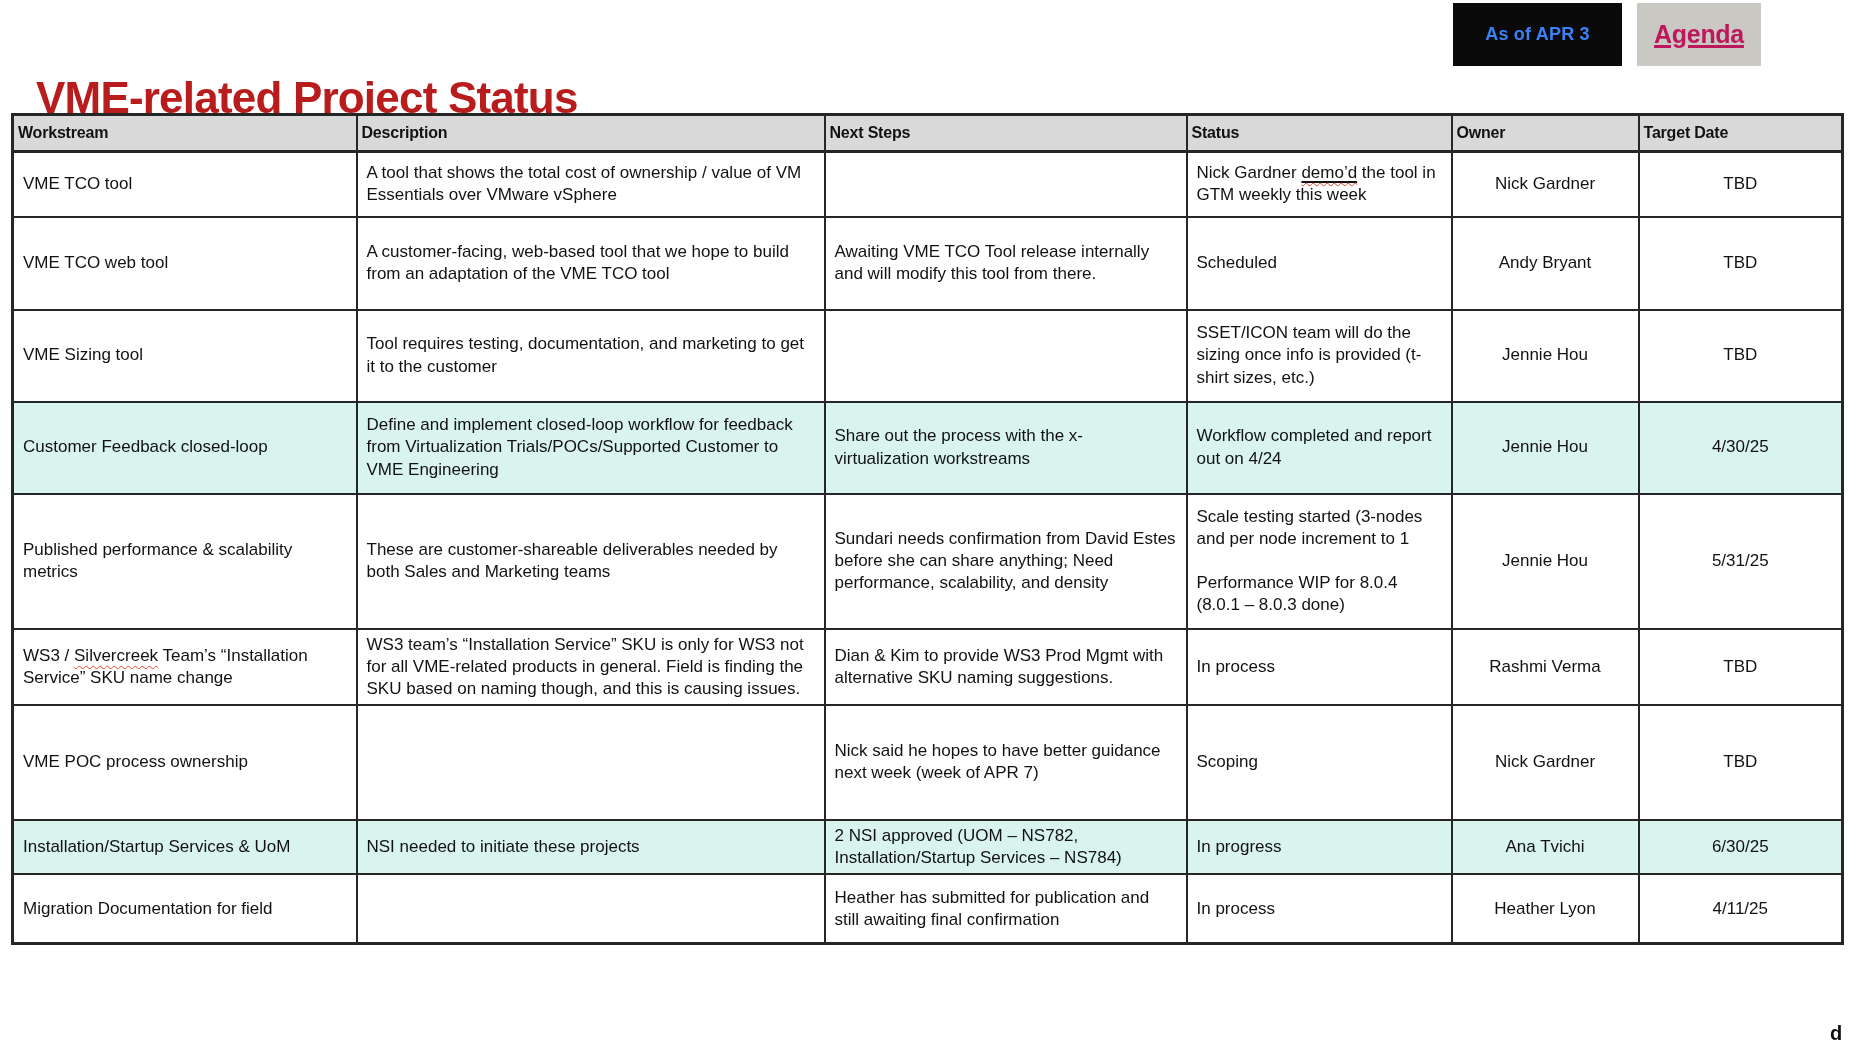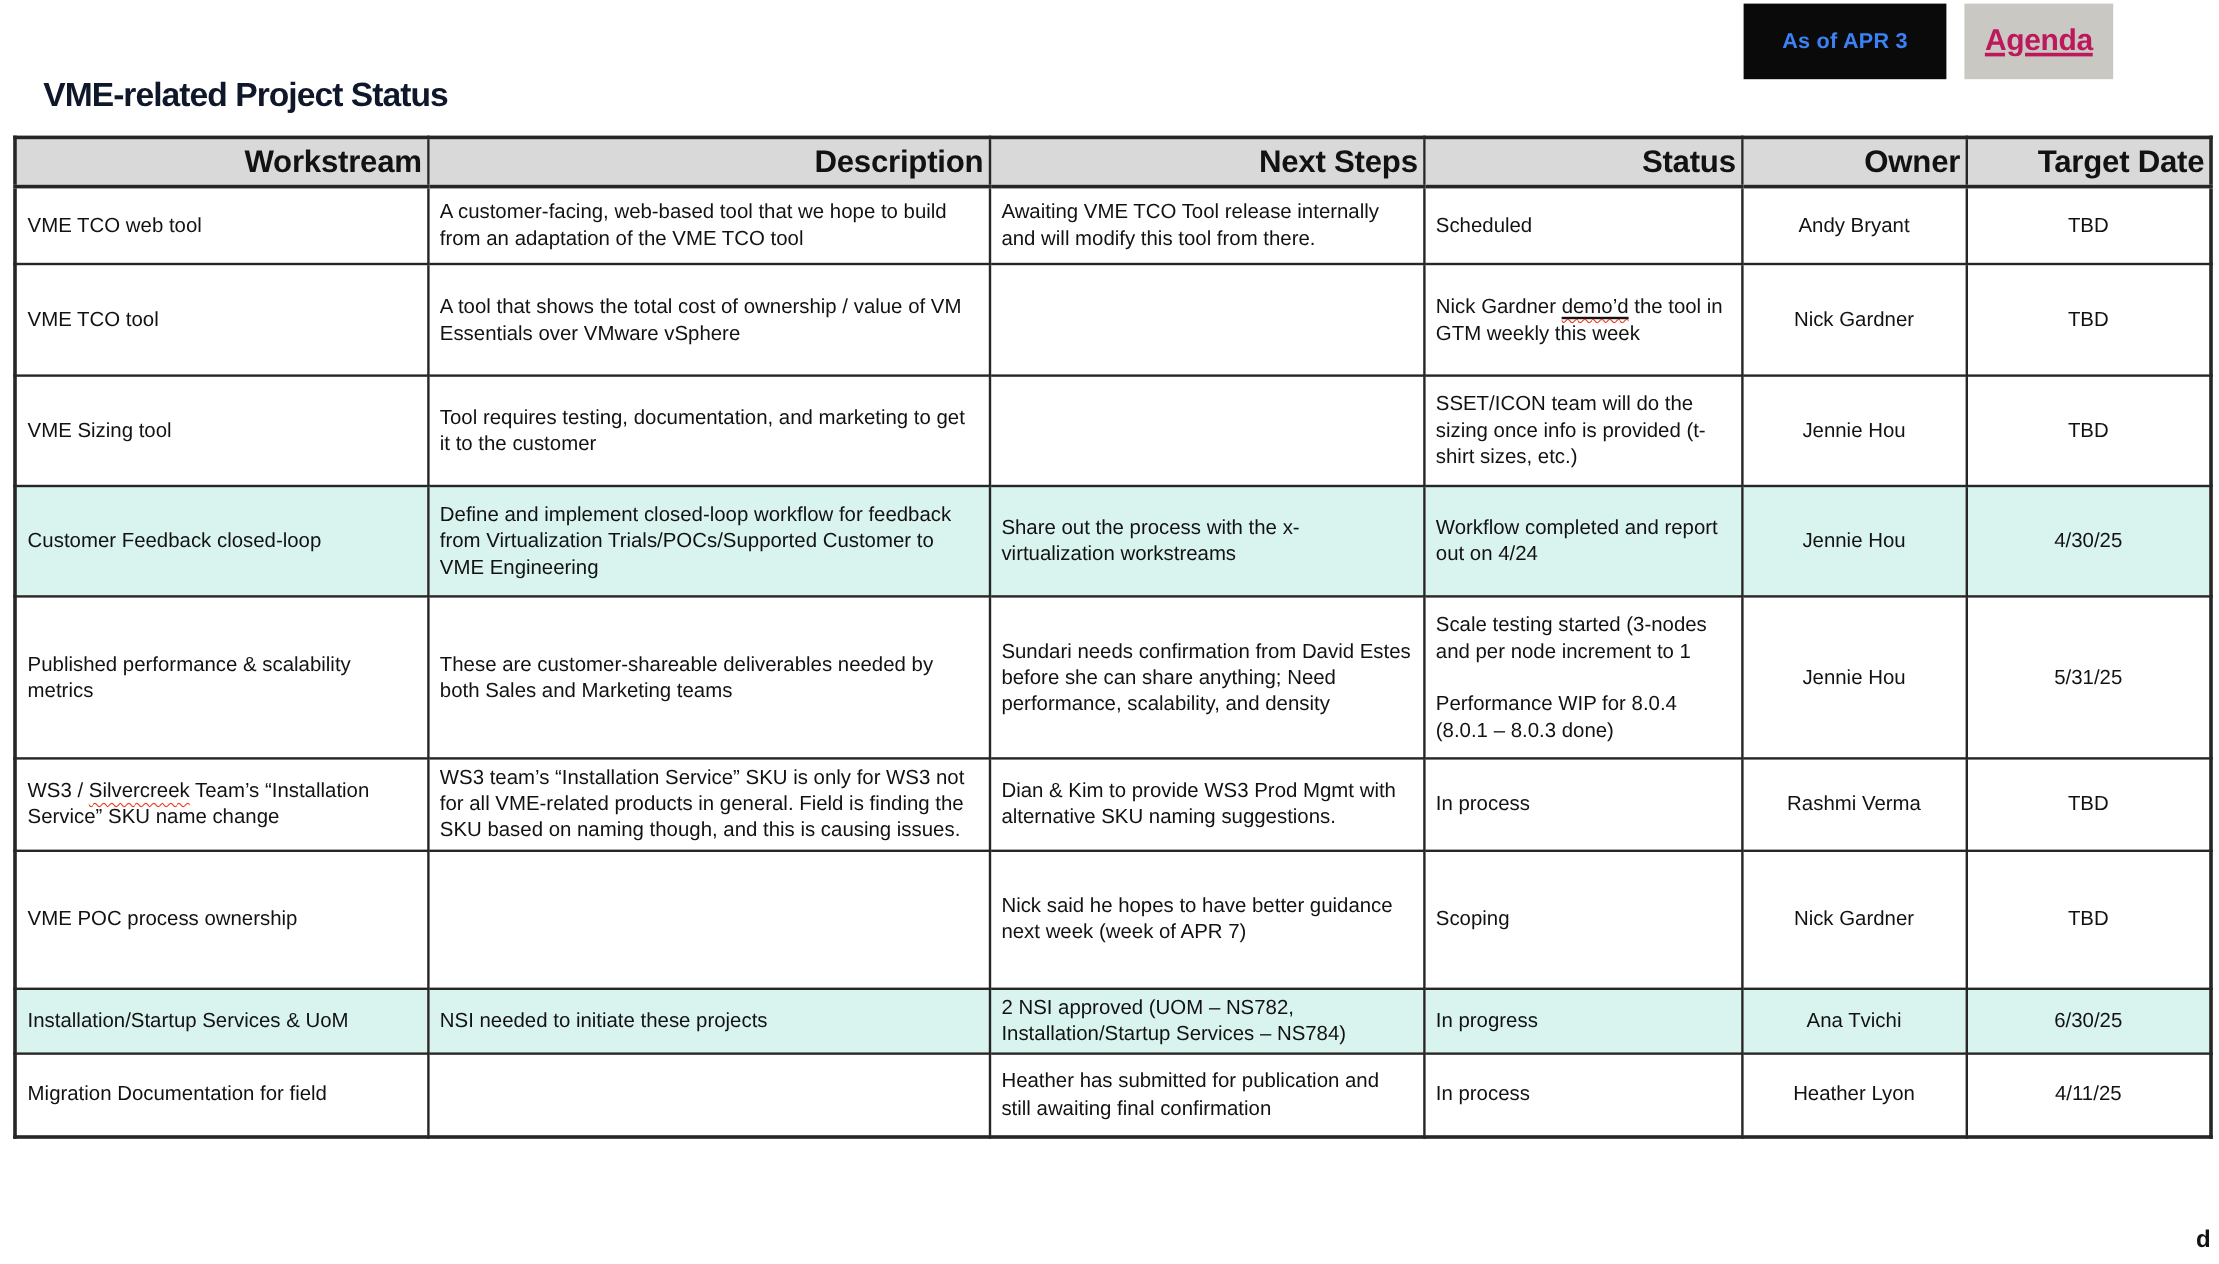--- a/index.html
+++ b/index.html
@@ -16,36 +16,36 @@
   .agenda-box{
     position:absolute;left:1637px;top:3px;width:124px;height:63px;
     background:#c9c8c3;display:flex;align-items:center;justify-content:center;
   }
   .agenda-box a{
     color:#be185d;font-size:25px;font-weight:bold;text-decoration:underline;
     text-decoration-thickness:2.5px;letter-spacing:-.3px;cursor:pointer;
   }
   
   .slide-title{
-    position:absolute;left:36px;top:44px;font-size:28px;font-weight:bold;
-    letter-spacing:-.8px;color:#0f172a;white-space:nowrap;
+    position:absolute;left:36px;top:44px;font-size:44px;font-weight:bold;
+    letter-spacing:-.8px;color:#b91c1c;white-space:nowrap;
   }
   
   .table-wrap{position:absolute;left:11px;top:113px;}
   table{
     border-collapse:collapse;table-layout:fixed;width:1830px;
     border:3px solid #262626;
   }
   th,td{
     border:2px solid #262626;vertical-align:middle;
     padding:4px 9px;font-size:17px;line-height:1.3;color:#121212;
     white-space:pre-line;overflow:hidden;text-align:left;
   }
   th{
-    background:#d9d9d9;text-align:right;font-size:26px;font-weight:bold;
+    background:#d9d9d9;text-align:left;font-size:16px;font-weight:bold;
     border-bottom:3px solid #262626;padding:2px 4px;letter-spacing:-.2px;
   }
   thead tr{height:37px;}
   tbody tr:nth-child(1){height:65px;}
   tbody tr:nth-child(2){height:93px;}
   tbody tr:nth-child(3){height:92px;}
   tbody tr:nth-child(4){height:92px;}
   tbody tr:nth-child(5){height:135px;}
   tbody tr:nth-child(6){height:70px;}
   tbody tr:nth-child(7){height:115px;}
@@ -90,33 +90,33 @@
           <th>Workstream</th>
           <th>Description</th>
           <th>Next Steps</th>
           <th>Status</th>
           <th>Owner</th>
           <th>Target Date</th>
         </tr>
     </thead>
     <tbody>
         <tr>
+          <td class="col-workstream">VME TCO tool</td>
+          <td class="col-description">A tool that shows the total cost of ownership / value of VM Essentials over VMware vSphere</td>
+          <td class="col-next_steps"></td>
+          <td class="col-status"><span>Nick Gardner </span><span class="u"><span class="sq">demo’d</span></span><span> the tool in GTM weekly this week</span></td>
+          <td class="col-owner">Nick Gardner</td>
+          <td class="col-target_date">TBD</td>
+        </tr>
+        <tr>
           <td class="col-workstream">VME TCO web tool</td>
           <td class="col-description">A customer-facing, web-based tool that we hope to build from an adaptation of the VME TCO tool</td>
           <td class="col-next_steps">Awaiting VME TCO Tool release internally and will modify this tool from there.</td>
           <td class="col-status">Scheduled</td>
           <td class="col-owner">Andy Bryant</td>
-          <td class="col-target_date">TBD</td>
-        </tr>
-        <tr>
-          <td class="col-workstream">VME TCO tool</td>
-          <td class="col-description">A tool that shows the total cost of ownership / value of VM Essentials over VMware vSphere</td>
-          <td class="col-next_steps"></td>
-          <td class="col-status"><span>Nick Gardner </span><span class="u"><span class="sq">demo’d</span></span><span> the tool in GTM weekly this week</span></td>
-          <td class="col-owner">Nick Gardner</td>
           <td class="col-target_date">TBD</td>
         </tr>
         <tr>
           <td class="col-workstream">VME Sizing tool</td>
           <td class="col-description">Tool requires testing, documentation, and marketing to get it to the customer</td>
           <td class="col-next_steps"></td>
           <td class="col-status">SSET/ICON team will do the sizing once info is provided (t-shirt sizes, etc.)</td>
           <td class="col-owner">Jennie Hou</td>
           <td class="col-target_date">TBD</td>
         </tr>

